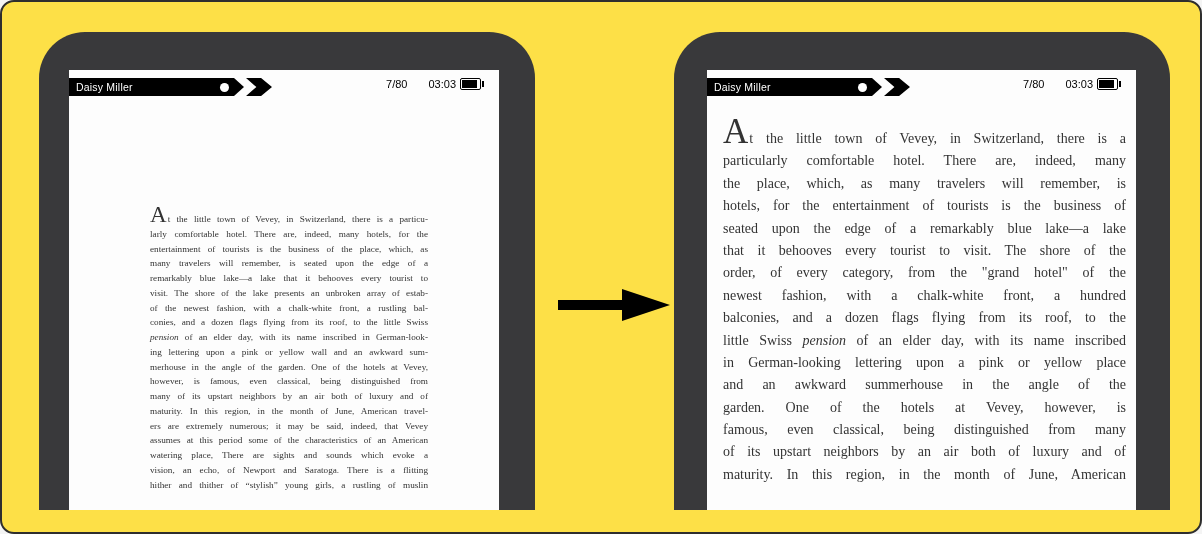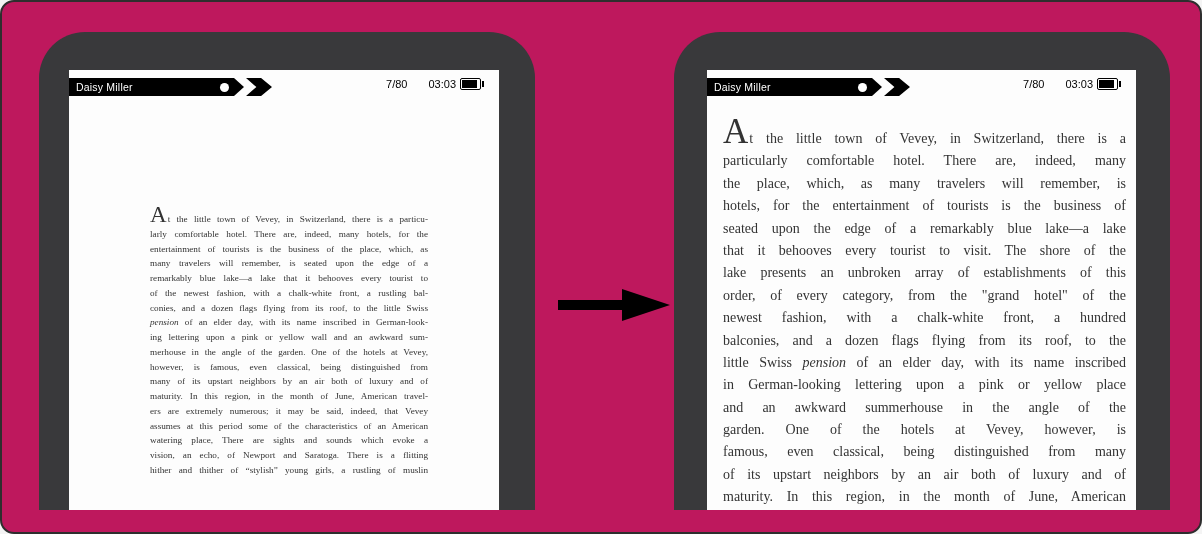--- a/index.html
+++ b/index.html
@@ -1,18 +1,18 @@
 <!DOCTYPE html>
 <html><head>
 <meta charset="utf-8">
 <style>
   html,body{margin:0;padding:0;background:#f4f4f4;}
   .figure{
     position:relative;width:1202px;height:534px;box-sizing:border-box;
-    background:#be185d;border:2px solid #2e2e2e;border-radius:14px;overflow:hidden;
+    background:#fde047;border:2px solid #2e2e2e;border-radius:14px;overflow:hidden;
     font-family:"Liberation Sans",sans-serif;
   }
   .device{
     position:absolute;top:30px;width:496px;height:478px;
     background:#39393b;border-radius:46px 46px 0 0;
   }
   .device.left{left:37px;}
   .device.right{left:672px;}
   .screen{
     position:absolute;top:38px;background:#fdfdfd;height:440px;
@@ -87,20 +87,21 @@
           <span class="time">03:03</span>
           <span class="battery"></span>
         </div>
       </div>
       <div class="page-text">
           <div class="tline first">At the little town of Vevey, in Switzerland, there is a particu-</div>
           <div class="tline">larly comfortable hotel. There are, indeed, many hotels, for the</div>
           <div class="tline">entertainment of tourists is the business of the place, which, as</div>
           <div class="tline">many travelers will remember, is seated upon the edge of a</div>
           <div class="tline">remarkably blue lake—a lake that it behooves every tourist to</div>
+          <div class="tline">visit. The shore of the lake presents an unbroken array of estab-</div>
           <div class="tline">of the newest fashion, with a chalk-white front, a rustling bal-</div>
           <div class="tline">conies, and a dozen flags flying from its roof, to the little Swiss</div>
           <div class="tline"><i>pension</i> of an elder day, with its name inscribed in German-look-</div>
           <div class="tline">ing lettering upon a pink or yellow wall and an awkward sum-</div>
           <div class="tline">merhouse in the angle of the garden. One of the hotels at Vevey,</div>
           <div class="tline">however, is famous, even classical, being distinguished from</div>
           <div class="tline">many of its upstart neighbors by an air both of luxury and of</div>
           <div class="tline">maturity. In this region, in the month of June, American travel-</div>
           <div class="tline">ers are extremely numerous; it may be said, indeed, that Vevey</div>
           <div class="tline">assumes at this period some of the characteristics of an American</div>
@@ -129,21 +130,20 @@
           <span class="battery"></span>
         </div>
       </div>
       <div class="page-text">
           <div class="tline first">At the little town of Vevey, in Switzerland, there is a</div>
           <div class="tline">particularly comfortable hotel. There are, indeed, many</div>
           <div class="tline">the place, which, as many travelers will remember, is</div>
           <div class="tline">hotels, for the entertainment of tourists is the business of</div>
           <div class="tline">seated upon the edge of a remarkably blue lake—a lake</div>
           <div class="tline">that it behooves every tourist to visit. The shore of the</div>
-          <div class="tline">lake presents an unbroken array of establishments of this</div>
           <div class="tline">order, of every category, from the "grand hotel" of the</div>
           <div class="tline">newest fashion, with a chalk-white front, a hundred</div>
           <div class="tline">balconies, and a dozen flags flying from its roof, to the</div>
           <div class="tline">little Swiss <i>pension</i> of an elder day, with its name inscribed</div>
           <div class="tline">in German-looking lettering upon a pink or yellow place</div>
           <div class="tline">and an awkward summerhouse in the angle of the</div>
           <div class="tline">garden. One of the hotels at Vevey, however, is</div>
           <div class="tline">famous, even classical, being distinguished from many</div>
           <div class="tline">of its upstart neighbors by an air both of luxury and of</div>
           <div class="tline">maturity. In this region, in the month of June, American</div>

